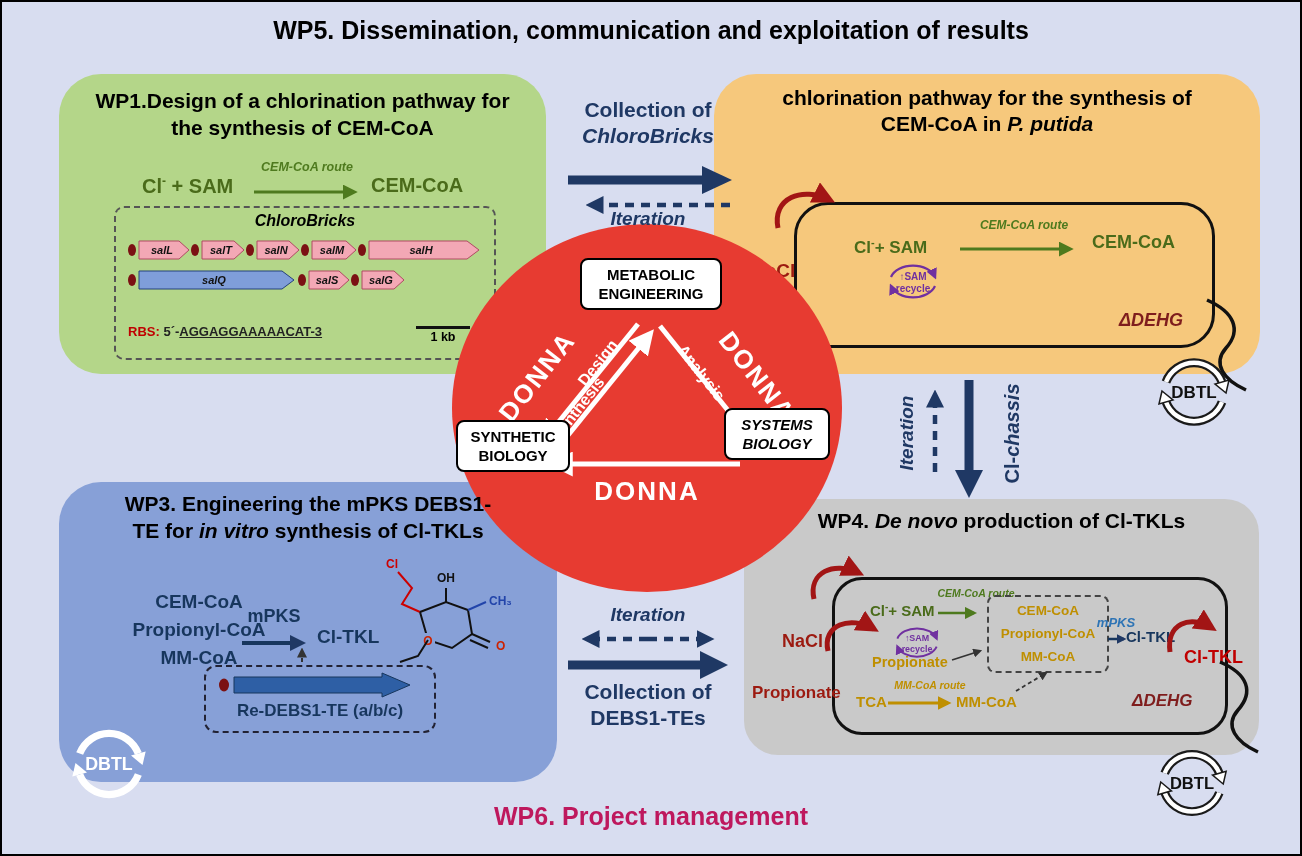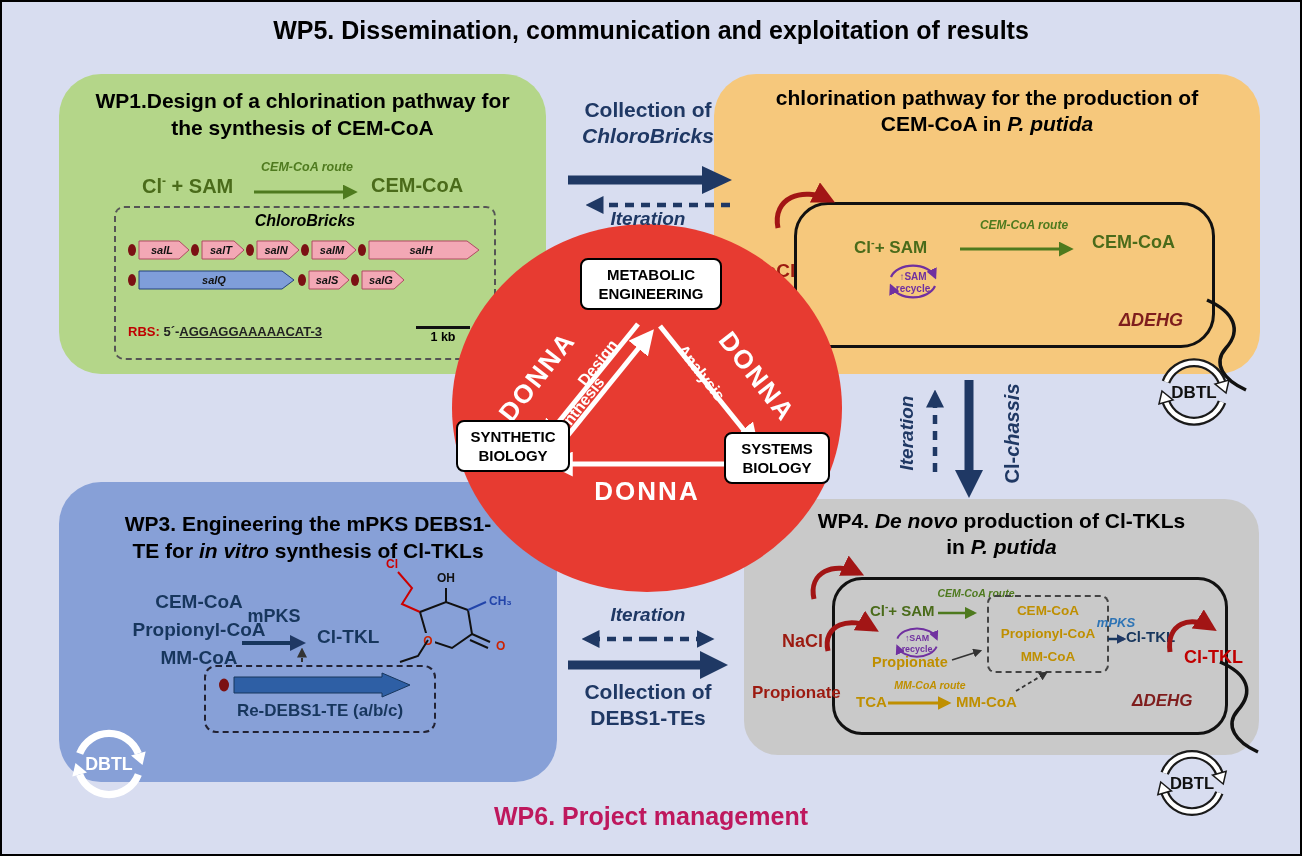--- a/index.html
+++ b/index.html
@@ -91,41 +91,41 @@
         <span style="color:#c00000">RBS:</span>
         <span style="color:#222">5´-</span><span style="color:#222;text-decoration:underline">AGGAGGAAAAACAT-3</span>
       </div>
       <div class="abs" style="left:300px;top:118px;width:54px;height:3px;background:#111;"></div>
       <div class="abs t-c b" style="left:300px;top:122px;width:54px;font-size:12.5px;color:#000;">1 kb</div>
     </div>
   </div>
 
   <div class="box" style="left:712px;top:72px;width:546px;height:300px;background:#f6c87c;border-radius:42px;">
     <div class="wp-title" style="padding-top:11px;font-size:21px;line-height:26px;">
-      <div>chlorination pathway for the production of</div>
+      <div>chlorination pathway for the synthesis of</div>
       <div><span>CEM-CoA in </span><span class="i">P. putida</span></div>
     </div>
     <div class="abs" style="left:80px;top:128px;width:415px;height:140px;border:3.5px solid #111;border-radius:34px;"></div>
     <div class="abs b dred" style="left:38px;top:152px;font-size:19px;">NaCl</div>
     <div class="abs b green" style="left:140px;top:162px;font-size:17px;">
       <span>Cl</span><sup style="font-size:11px">-</sup><span>+ SAM</span>
     </div>
     <div class="abs t-c b i" style="left:240px;top:144px;width:140px;font-size:12px;color:#4e7a1e;">CEM-CoA route</div>
     <div class="abs b green" style="left:378px;top:158px;font-size:18px;">CEM-CoA</div>
     <svg class="abs" style="left:171px;top:186px;" width="56" height="44">
       <path d="M6,17 A23,16 0 0 1 50,17" stroke="#7030a0" stroke-width="2.2" fill="none" marker-end="url(#m-purple)"></path>
       <path d="M50,26 A23,16 0 0 1 6,26" stroke="#7030a0" stroke-width="2.2" fill="none" marker-end="url(#m-purple)"></path>
       <text class="rc-t" x="28" y="20">↑SAM</text>
       <text class="rc-t" x="28" y="32">recycle</text>
     </svg>
     <div class="abs b i purp" style="left:405px;top:236px;font-size:18px;">ΔDEHG</div>
   </div>
 
   <div class="box" style="left:57px;top:480px;width:498px;height:300px;background:#87a0d7;border-radius:42px;">
-    <div class="wp-title" style="padding-top:28px;font-size:21px;line-height:27px;">
+    <div class="wp-title" style="padding-top:8px;font-size:21px;line-height:27px;">
       <div>WP3. Engineering the mPKS DEBS1-</div>
       <div><span>TE for </span><span class="i">in vitro</span><span> synthesis of Cl-TKLs</span></div>
     </div>
     <div class="abs t-c b navy2" style="left:45px;top:106px;width:190px;font-size:19px;line-height:28px;">
       <div>CEM-CoA</div>
       <div>Propionyl-CoA</div>
       <div>MM-CoA</div>
     </div>
     <div class="abs t-c b navy2" style="left:175px;top:124px;width:80px;font-size:18px;">mPKS</div>
     <div class="abs b navy2" style="left:258px;top:144px;font-size:19px;">Cl-TKL</div>
@@ -151,21 +151,20 @@
         <ellipse class="dot" cx="10" cy="13" rx="5" ry="6.5"></ellipse>
         <polygon points="20,5 168,5 168,1 196,13 168,25 168,21 20,21" fill="#2e5fa5" stroke="#17365d"></polygon>
       </svg>
       <div class="abs t-c b navy2" style="left:0;top:34px;width:100%;font-size:17px;">Re-DEBS1-TE (a/b/c)</div>
     </div>
   </div>
 
   <div class="box" style="left:742px;top:497px;width:515px;height:256px;background:#c9c9c9;border-radius:34px;">
     <div class="wp-title" style="padding-top:9px;font-size:21px;line-height:26px;">
       <div><span>WP4. </span><span class="i">De novo</span><span> production of Cl-TKLs</span></div>
-      <div><span>in </span><span class="i">P. putida</span></div>
     </div>
     <div class="abs" style="left:88px;top:78px;width:390px;height:152px;border:3.5px solid #111;border-radius:30px;"></div>
     <div class="abs b dred" style="left:38px;top:98px;font-size:18px;">NaCl</div>
     <div class="abs b green" style="left:126px;top:102px;font-size:15px;">
       <span>Cl</span><sup style="font-size:10px">-</sup><span>+ SAM</span>
     </div>
     <div class="abs t-c b i" style="left:180px;top:88px;width:104px;font-size:10.5px;color:#4e7a1e;">CEM-CoA route</div>
     <svg class="abs" style="left:148px;top:124px;" width="50" height="40" viewBox="0 0 56 44">
       <path d="M6,17 A23,16 0 0 1 50,17" stroke="#7030a0" stroke-width="2.2" fill="none" marker-end="url(#m-purple)"></path>
       <path d="M50,26 A23,16 0 0 1 6,26" stroke="#7030a0" stroke-width="2.2" fill="none" marker-end="url(#m-purple)"></path>
@@ -204,21 +203,21 @@
       <text class="tri-t" x="245" y="152" transform="rotate(52 245 152)">Analysis</text>
     </svg>
     <div class="wbox" style="left:128px;top:34px;width:134px;">
       <div>METABOLIC</div>
         <div>ENGINEERING</div>
     </div>
     <div class="wbox" style="left:4px;top:196px;width:106px;">
       <div>SYNTHETIC</div>
         <div>BIOLOGY</div>
     </div>
-    <div class="wbox" style="left:272px;top:208px;width:98px;">
+    <div class="wbox" style="left:272px;top:184px;width:98px;font-style:italic;">
       <div>SYSTEMS</div>
         <div>BIOLOGY</div>
     </div>
   </div>
 
   <div class="abs t-c b navy" style="left:521px;top:96px;width:250px;font-size:21px;z-index:3">Collection of</div>
   <div class="abs t-c b i navy" style="left:521px;top:122px;width:250px;font-size:21px;z-index:3">ChloroBricks</div>
   <div class="abs t-c b i navy" style="left:546px;top:206px;width:200px;font-size:19px;z-index:3">Iteration</div>
 
   <div class="abs t-c b i navy" style="left:845px;top:420px;width:120px;font-size:19px;transform:rotate(-90deg);z-index:3">Iteration</div>

